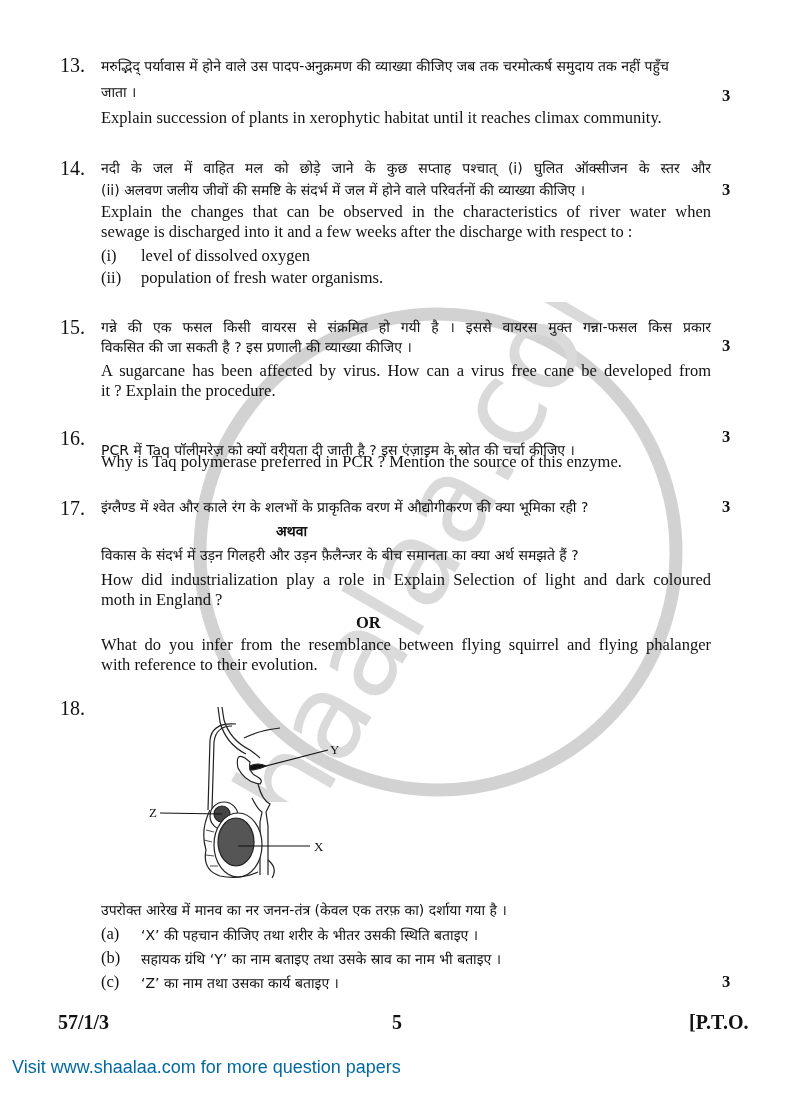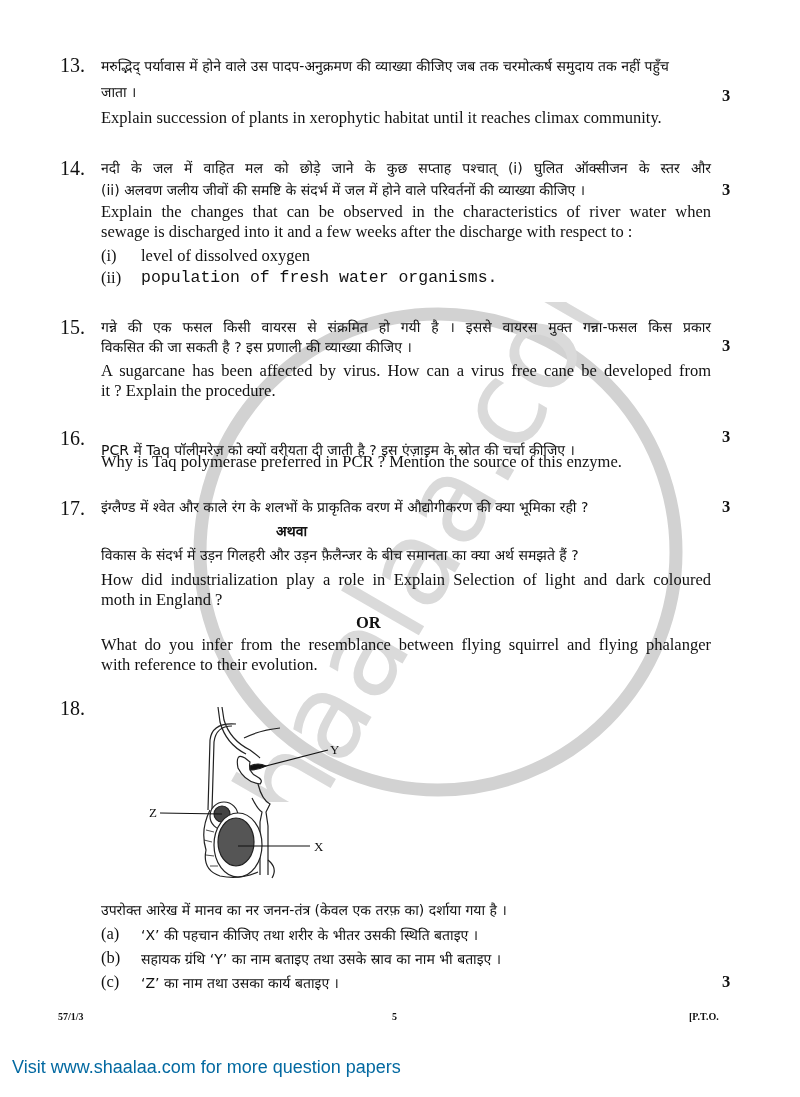--- a/index.html
+++ b/index.html
@@ -9,21 +9,21 @@
   .en { font-family: "Liberation Serif", serif; font-size: 16.5px; }
   .abs { position: absolute; white-space: nowrap; }
   .qnum { position: absolute; left: 60px; font-family: "Liberation Serif", serif; font-size: 20px; }
   .marks { position: absolute; left: 722px; font-family: "Liberation Serif", serif; font-size: 16.5px; font-weight: bold; }
   .line { position: absolute; left: 101px; white-space: nowrap; }
   .justify { position: absolute; left: 101px; width: 610px; text-align: justify; text-align-last: justify; white-space: nowrap; }
   .bold { font-weight: bold; }
   .sub-label { position: absolute; left: 101px; font-family: "Liberation Serif", serif; font-size: 16.5px; }
   .sub-text { position: absolute; left: 141px; white-space: nowrap; }
   .watermark { position: absolute; left: 188px; top: 302px; width: 500px; height: 500px; pointer-events: none; }
-  .footer { position: absolute; top: 1011px; font-family: "Liberation Serif", serif; font-size: 10px; font-weight: bold; }
+  .footer { position: absolute; top: 1011px; font-family: "Liberation Serif", serif; font-size: 20px; font-weight: bold; }
   .visit { position: absolute; left: 12px; top: 1057px; font-family: "Liberation Sans", sans-serif; font-size: 18px; color: #0369a1; }
 </style>
 </head>
 <body>
 
 <div class="page">
 
   <svg class="watermark" viewBox="0 0 500 500">
     <circle cx="250" cy="250" r="238" fill="none" stroke="#d2d2d2" stroke-width="13"></circle>
     <text x="250" y="275" text-anchor="middle" font-family="DejaVu Sans, sans-serif" font-size="118" fill="#dadada" transform="rotate(-60 250 250)">shaalaa.com</text>
@@ -40,21 +40,21 @@
   <section>
     <span class="qnum" style="top:157px;">14.</span>
     <span class="justify hi" style="top:158px;">नदी के जल में वाहित मल को छोड़े जाने के कुछ सप्ताह पश्चात् (i) घुलित ऑक्सीजन के स्तर और</span>
     <span class="line hi" style="top:180px;">(ii) अलवण जलीय जीवों की समष्टि के संदर्भ में जल में होने वाले परिवर्तनों की व्याख्या कीजिए ।</span>
     <span class="marks" style="top:180px;">3</span>
     <span class="justify en" style="top:202px;">Explain the changes that can be observed in the characteristics of river water when</span>
     <span class="line en" style="top:222px;">sewage is discharged into it and a few weeks after the discharge with respect to :</span>
     <span class="sub-label" style="top:246px;">(i)</span>
     <span class="sub-text en" style="top:246px;">level of dissolved oxygen</span>
     <span class="sub-label" style="top:268px;">(ii)</span>
-    <span class="sub-text en" style="top:268px;font-family:Liberation Mono, monospace;">population of fresh water organisms.</span>
+    <span class="sub-text en" style="top:268px;">population of fresh water organisms.</span>
   </section>
 
   <section>
     <span class="qnum" style="top:316px;">15.</span>
     <span class="justify hi" style="top:317px;">गन्ने की एक फसल किसी वायरस से संक्रमित हो गयी है । इससे वायरस मुक्त गन्ना-फसल किस प्रकार</span>
     <span class="line hi" style="top:337px;">विकसित की जा सकती है ? इस प्रणाली की व्याख्या कीजिए ।</span>
     <span class="marks" style="top:336px;">3</span>
     <span class="justify en" style="top:361px;">A sugarcane has been affected by virus. How can a virus free cane be developed from</span>
     <span class="line en" style="top:381px;">it ? Explain the procedure.</span>
   </section>

